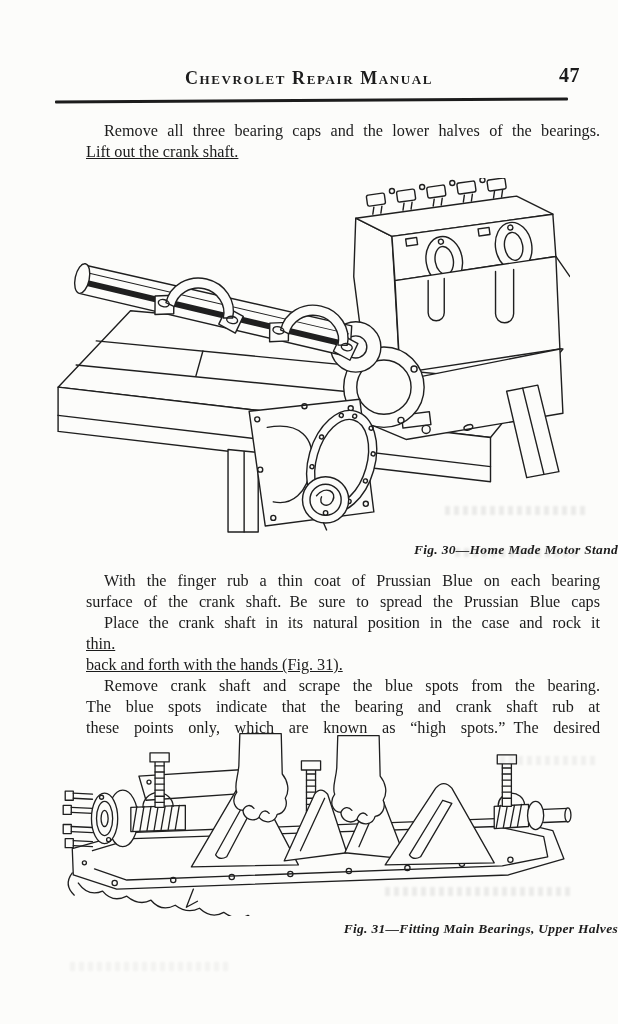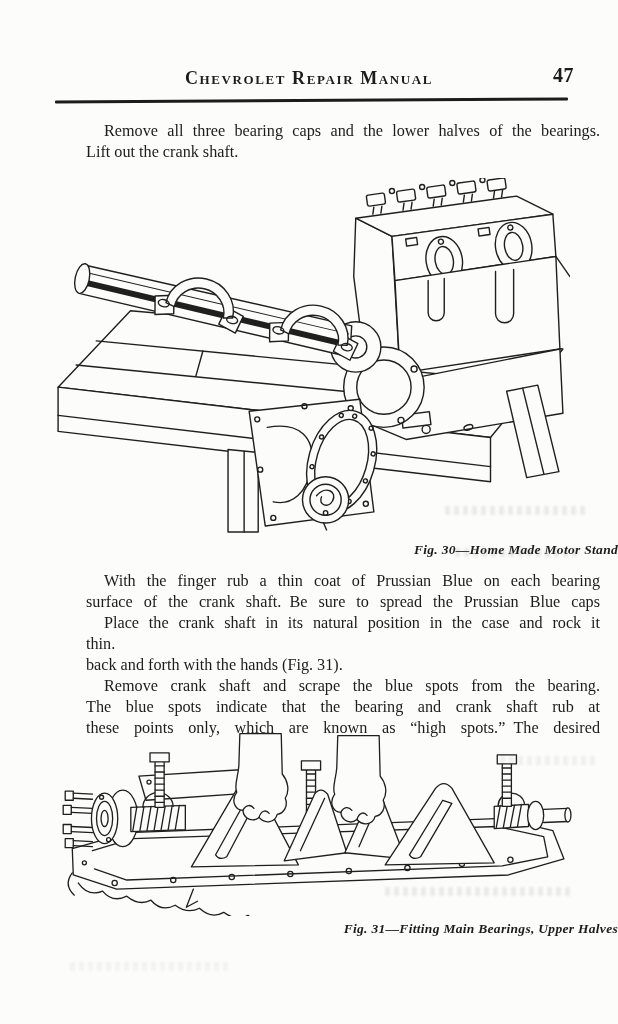--- a/index.html
+++ b/index.html
@@ -12,37 +12,37 @@
     color:#1c1c1c;
     overflow:hidden;
   }
   .running-head{
     position:absolute;top:68px;left:0;width:100%;
     text-align:center;
     font-variant:small-caps;
     font-size:18px;letter-spacing:1.6px;font-weight:600;
   }
   .page-num{
-    position:absolute;top:64px;right:44px;
+    position:absolute;top:64px;right:38px;
     font-size:20px;font-weight:bold;letter-spacing:.5px;
   }
   .rule{
     position:absolute;top:99px;left:55px;right:50px;height:3px;
     background:#1c1c1c;border-radius:1px;
     transform:rotate(-0.35deg);
   }
   .textcol{position:absolute;left:54px;width:514px;margin-left:32px;}
   .p1{top:121px;}
   .pblock{top:571px;}
   .line{
     font-size:16.2px;line-height:21px;
     text-align:justify;text-align-last:justify;
     white-space:nowrap;overflow:visible;
   }
-  .line.last{text-align-last:left;white-space:normal;}
+  .line.last{text-align-last:left;white-space:normal;text-decoration:underline;}
   .line.indent{text-indent:18px;}
   .figure{position:absolute;}
   .fig30{top:178px;left:52px;width:518px;height:357px;}
   .fig31{top:733px;left:42px;width:535px;height:183px;}
   figure{margin:0;}
   .caption{
     position:absolute;left:0;width:100%;
     text-align:right;
     font-size:13.5px;font-weight:bold;font-style:italic;letter-spacing:.3px;
   }

